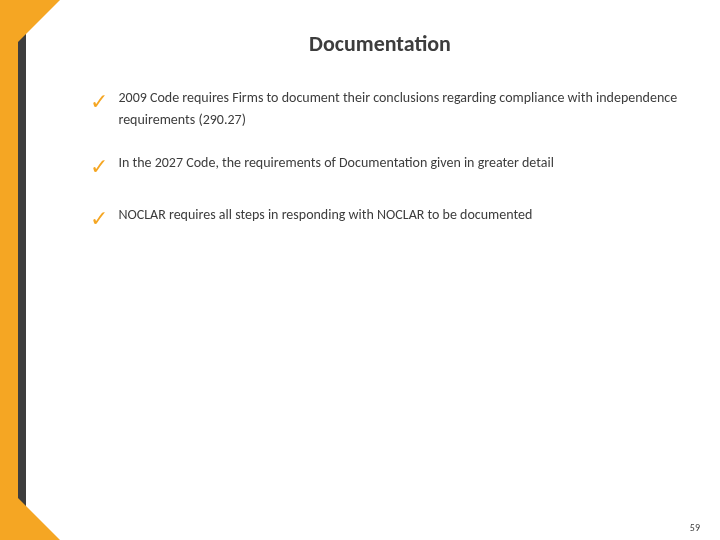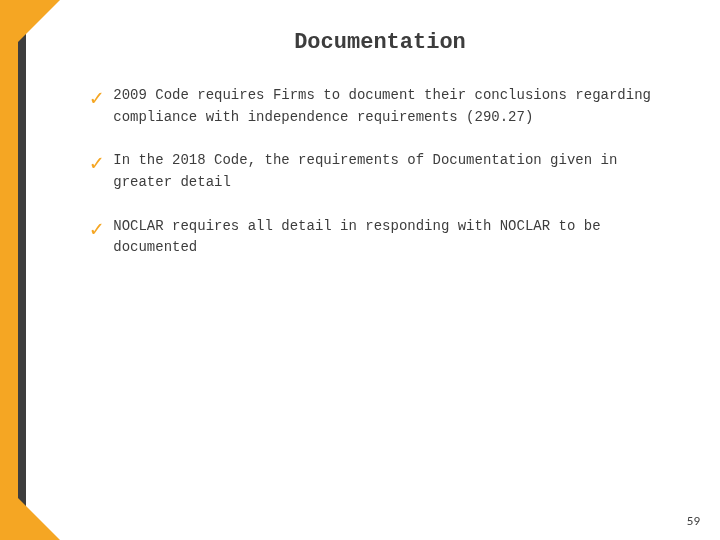--- a/index.html
+++ b/index.html
@@ -65,21 +65,20 @@
     }
 
     
     .content {
       position: absolute;
       left: 60px;
       top: 0;
       right: 0;
       bottom: 0;
       padding: 30px 40px 30px 30px;
-      font-family: Liberation Mono, monospace;
     }
 
     
     .title {
       text-align: center;
       font-size: 22px;
       font-weight: bold;
       color: #3D3D3D;
       margin-bottom: 30px;
       padding-right: 10px;
@@ -103,23 +102,23 @@
 
     .bullet-text {
       font-size: 14px;
       color: #3D3D3D;
       line-height: 1.55;
     }
 
     
     .page-number {
       position: absolute;
-      bottom: 12px;
+      bottom: 6px;
       right: 20px;
-      font-size: 13px;
+      font-size: 10px;
       color: #3D3D3D;
     }
   </style>
 </head>
 <body>
 
 <div class="slide">
 
   <div class="left-bar-orange"></div>
   <div class="left-bar-dark"></div>
@@ -130,25 +129,25 @@
 
     <div class="title">Documentation</div>
 
     <div class="bullet-section">
       <span class="checkmark">✓</span>
       <span class="bullet-text">2009 Code requires   Firms to document their conclusions regarding   compliance   with   independence   requirements (290.27)</span>
     </div>
 
     <div class="bullet-section">
       <span class="checkmark">✓</span>
-      <span class="bullet-text">In the 2018 Code, the requirements of Documentation given in greater detail</span>
+      <span class="bullet-text">In the 2027 Code, the requirements of Documentation given in greater detail</span>
     </div>
 
     <div class="bullet-section">
       <span class="checkmark">✓</span>
-      <span class="bullet-text">NOCLAR requires all detail in responding with NOCLAR to be documented</span>
+      <span class="bullet-text">NOCLAR requires all steps in responding with NOCLAR to be documented</span>
     </div>
 
   </div>
 
   <div class="page-number">59</div>
 
 </div>
 
 </body></html>

